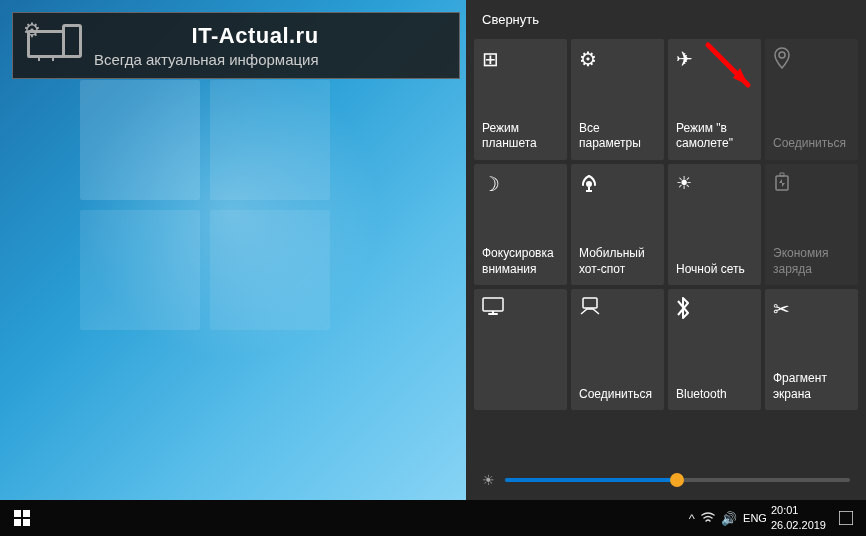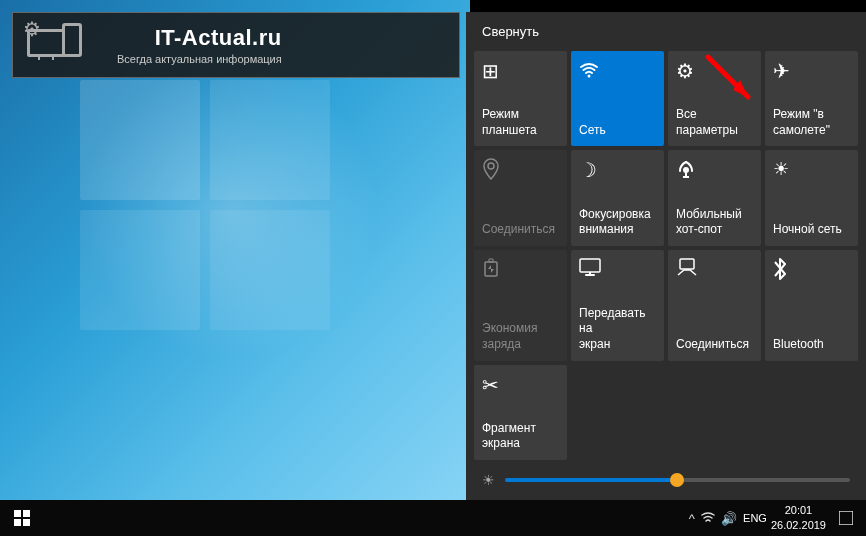--- a/index.html
+++ b/index.html
@@ -94,24 +94,23 @@
     }
 
     .logo-title {
       font-size: 22px;
       font-weight: bold;
       color: #fff;
       letter-spacing: 0.5px;
     }
 
     .logo-subtitle {
-      font-size: 11px;
+      font-size: 15px;
       color: #ccc;
       margin-top: 2px;
-      margin-left: 23px;
     }
 
     
     .taskbar {
       position: absolute;
       bottom: 0;
       left: 0;
       right: 0;
       height: 36px;
       background: rgba(10,10,10,0.9);
@@ -155,21 +154,21 @@
     }
 
     .tray-icon {
       font-size: 13px;
       color: #ddd;
     }
 
     .clock-area {
       display: flex;
       flex-direction: column;
-      align-items: center;
+      align-items: flex-start;
       font-size: 11px;
       color: #fff;
       line-height: 1.4;
       padding-right: 4px;
     }
 
     .notification-btn {
       width: 24px;
       height: 36px;
       display: flex;
@@ -184,21 +183,20 @@
     .action-center {
       position: absolute;
       right: 0;
       top: 0;
       bottom: 36px;
       width: 400px;
       background: #2d2d2d;
       display: flex;
       flex-direction: column;
       z-index: 50;
-      margin-top: 12px;
     }
 
     .ac-header {
       padding: 12px 16px 8px;
       display: flex;
       align-items: center;
       justify-content: space-between;
     }
 
     .ac-collapse-label {
@@ -396,31 +394,20 @@
   <div class="ac-header">
     <span class="ac-collapse-label">Свернуть</span>
   </div>
 
   <div class="ac-tiles">
 
     <div class="tile">
       <span class="tile-icon">⊞</span>
       <span class="tile-label">Режим<br>планшета</span>
     </div>
-    <div class="tile active">
-      <span class="tile-icon" style="font-size:18px;">
-        <svg width="20" height="20" viewBox="0 0 20 20">
-            <path d="M2 8 Q10 2 18 8" stroke="white" stroke-width="2" fill="none" stroke-linecap="round"></path>
-            <path d="M4.5 11 Q10 6.5 15.5 11" stroke="white" stroke-width="2" fill="none" stroke-linecap="round"></path>
-            <path d="M7 14 Q10 11.5 13 14" stroke="white" stroke-width="2" fill="none" stroke-linecap="round"></path>
-            <circle cx="10" cy="17" r="1.5" fill="white"></circle>
-          </svg>
-      </span>
-      <span class="tile-label">Сеть</span>
-    </div>
     <div class="tile">
       <span class="tile-icon">⚙</span>
       <span class="tile-label">Все<br>параметры</span>
     </div>
     <div class="tile">
       <span class="tile-icon">✈</span>
       <span class="tile-label">Режим "в<br>самолете"</span>
     </div>
 
     <div class="tile dim">
@@ -464,21 +451,20 @@
       <span class="tile-label">Экономия<br>заряда</span>
     </div>
     <div class="tile">
       <span class="tile-icon">
         <svg width="22" height="18" viewBox="0 0 22 18">
             <rect x="1" y="1" width="20" height="13" rx="1" stroke="white" stroke-width="1.5" fill="none"></rect>
             <path d="M7 17 L15 17" stroke="white" stroke-width="2" stroke-linecap="round"></path>
             <path d="M11 14 L11 17" stroke="white" stroke-width="2"></path>
           </svg>
       </span>
-      <span class="tile-label">Передавать на<br>экран</span>
     </div>
     <div class="tile">
       <span class="tile-icon">
         <svg width="22" height="18" viewBox="0 0 22 18">
             <rect x="4" y="1" width="14" height="10" rx="1" stroke="white" stroke-width="1.5" fill="none"></rect>
             <path d="M2 17 L8 12 L14 12 L20 17" stroke="white" stroke-width="1.5" fill="none"></path>
           </svg>
       </span>
       <span class="tile-label">Соединиться</span>
     </div>

